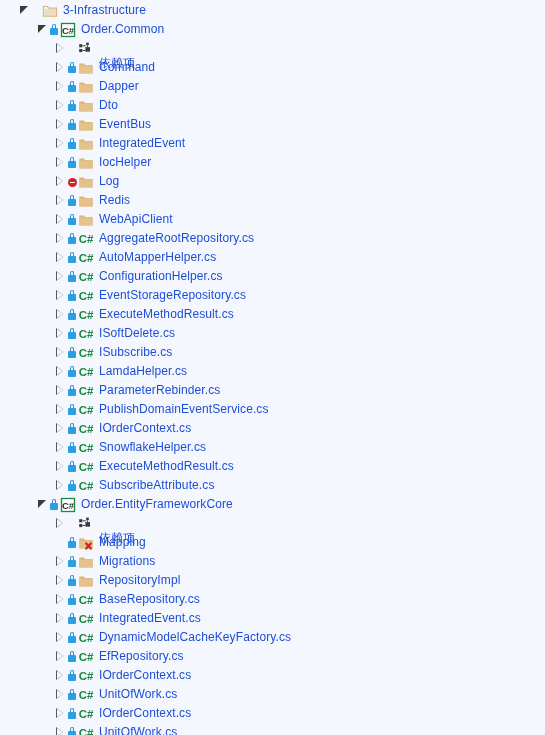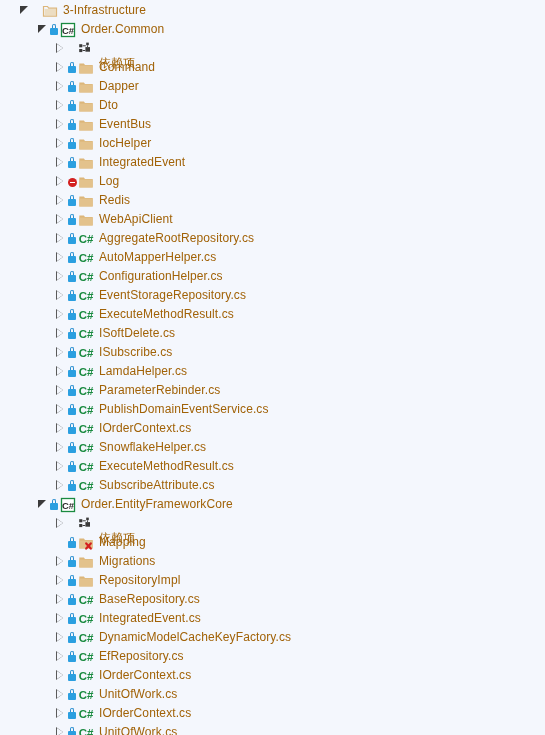--- a/index.html
+++ b/index.html
@@ -144,21 +144,21 @@
     width: 16px;
     height: 16px;
     position: relative;
     margin-right: 5px;
   }
   .ico svg { display: block; }
 
   .label {
     flex: 0 0 auto;
     font-size: 12px;
-    color: #a16207;
+    color: #1d4ed8;
     letter-spacing: 0.1px;
   }
   .label.cjk {
     font-family: "DejaVu Sans", "Liberation Sans", sans-serif;
     font-size: 12px;
     margin-top: 30px;
   }
 </style>
 </head>
 <body>
@@ -254,33 +254,33 @@
     <div class="row">
       <span class="indent" style="width: 53px;"></span>
       <span class="exp collapsed"></span>
       <span class="lock"></span>
       <span class="ico">
         <svg width="16" height="16" viewBox="0 0 16 16">
           <path d="M1.3 3.6h4.6l1.1 1.4h7.7v8.4H1.3z" fill="#dcb67a"></path>
           <path d="M1.3 5.6h13.4v7.8H1.3z" fill="#e3c28c"></path>
         </svg>
       </span>
+      <span class="label">IntegratedEvent</span>
+    </div>
+    <div class="row">
+      <span class="indent" style="width: 53px;"></span>
+      <span class="exp collapsed"></span>
+      <span class="lock"></span>
+      <span class="ico">
+        <svg width="16" height="16" viewBox="0 0 16 16">
+          <path d="M1.3 3.6h4.6l1.1 1.4h7.7v8.4H1.3z" fill="#dcb67a"></path>
+          <path d="M1.3 5.6h13.4v7.8H1.3z" fill="#e3c28c"></path>
+        </svg>
+      </span>
       <span class="label">IocHelper</span>
-    </div>
-    <div class="row">
-      <span class="indent" style="width: 53px;"></span>
-      <span class="exp collapsed"></span>
-      <span class="lock"></span>
-      <span class="ico">
-        <svg width="16" height="16" viewBox="0 0 16 16">
-          <path d="M1.3 3.6h4.6l1.1 1.4h7.7v8.4H1.3z" fill="#dcb67a"></path>
-          <path d="M1.3 5.6h13.4v7.8H1.3z" fill="#e3c28c"></path>
-        </svg>
-      </span>
-      <span class="label">IntegratedEvent</span>
     </div>
     <div class="row">
       <span class="indent" style="width: 53px;"></span>
       <span class="exp collapsed"></span>
       <span class="excl"></span>
       <span class="ico">
         <svg width="16" height="16" viewBox="0 0 16 16">
           <path d="M1.3 3.6h4.6l1.1 1.4h7.7v8.4H1.3z" fill="#dcb67a"></path>
           <path d="M1.3 5.6h13.4v7.8H1.3z" fill="#e3c28c"></path>
         </svg>

